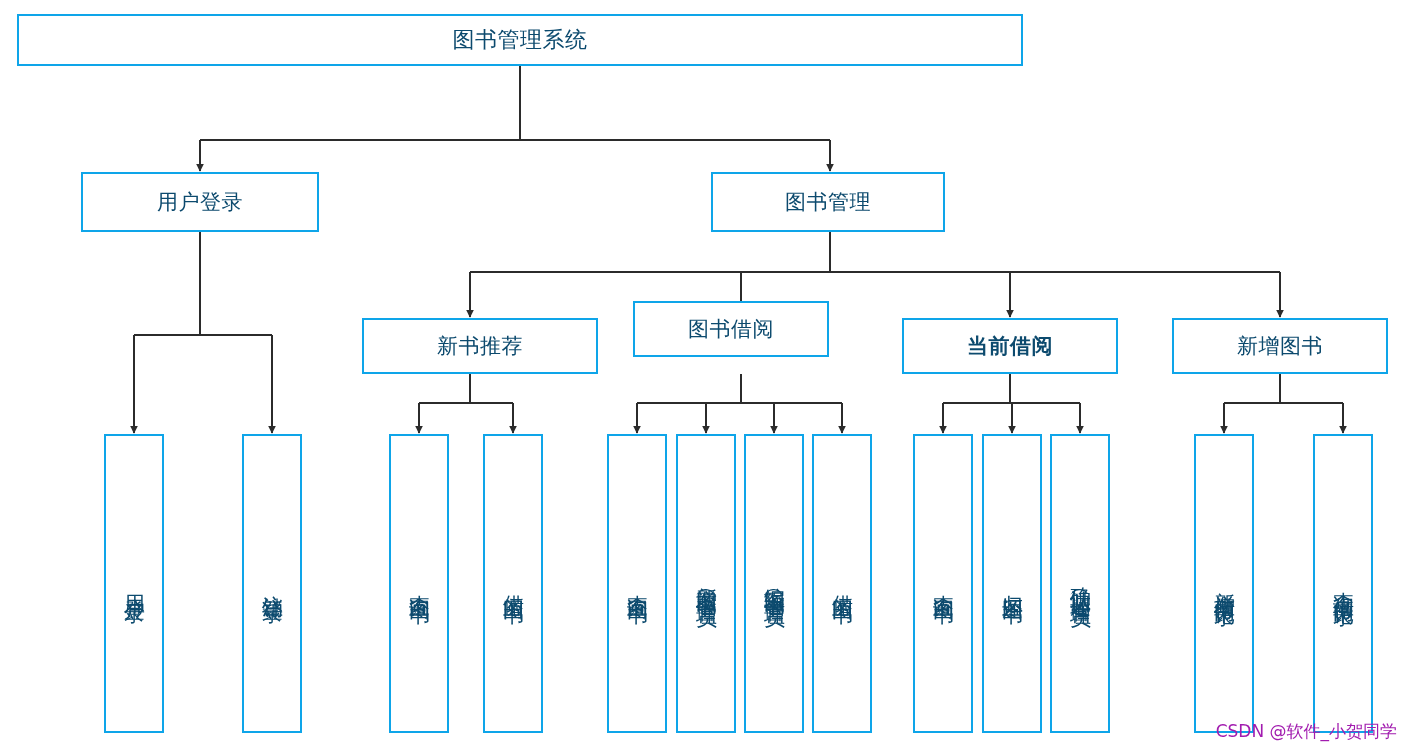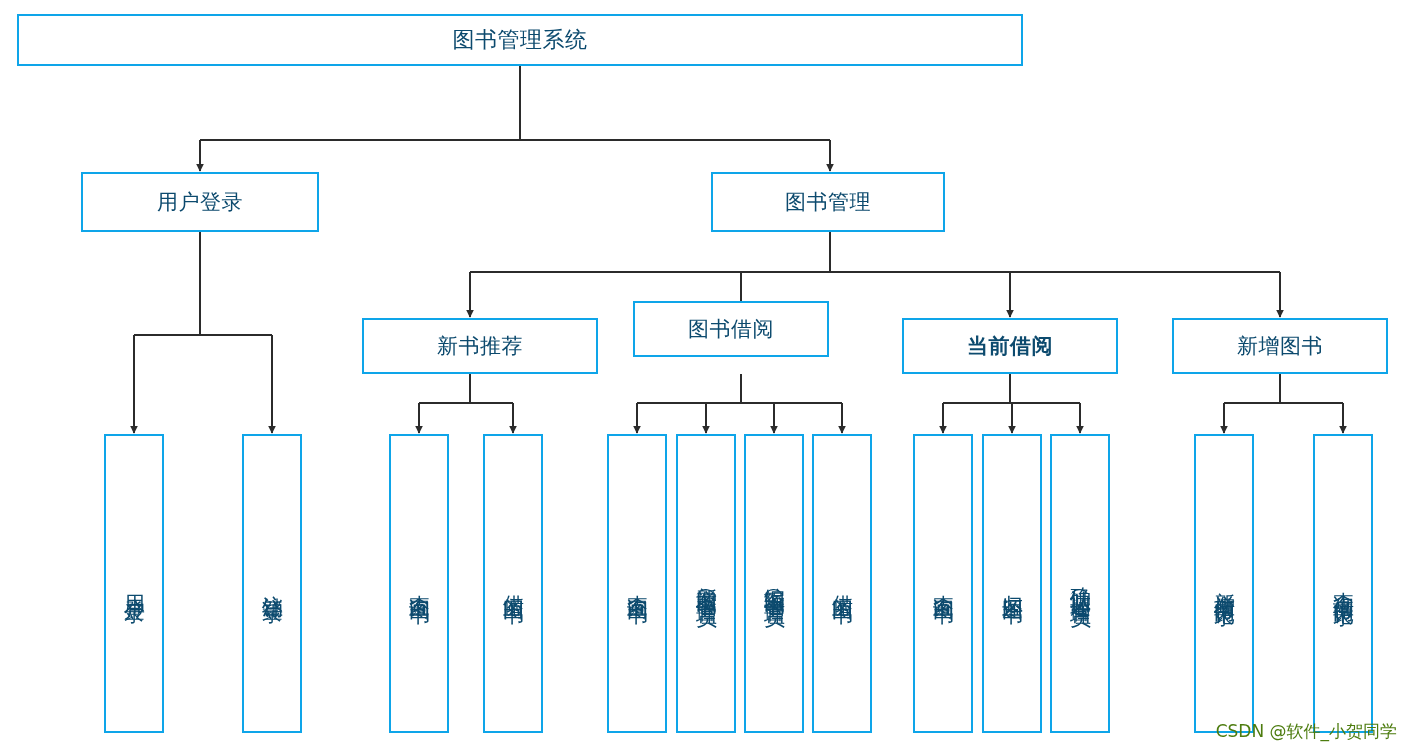--- a/index.html
+++ b/index.html
@@ -60,21 +60,21 @@
     font-size: 21px;
     line-height: 1.0;
     letter-spacing: 3px;
     max-height: 100%;
   }
   #watermark {
     position: absolute;
     right: 8px;
     bottom: 4px;
     font-size: 17px;
-    color: #4d7c0f;
+    color: #a21caf;
     white-space: nowrap;
     user-select: none;
   }
 </style>
 </head>
 <body>
 
 <div id="diagram-canvas">
   <svg id="edge-layer" viewBox="0 0 1405 747" width="1405" height="747" xmlns="http://www.w3.org/2000/svg">
     <defs>

